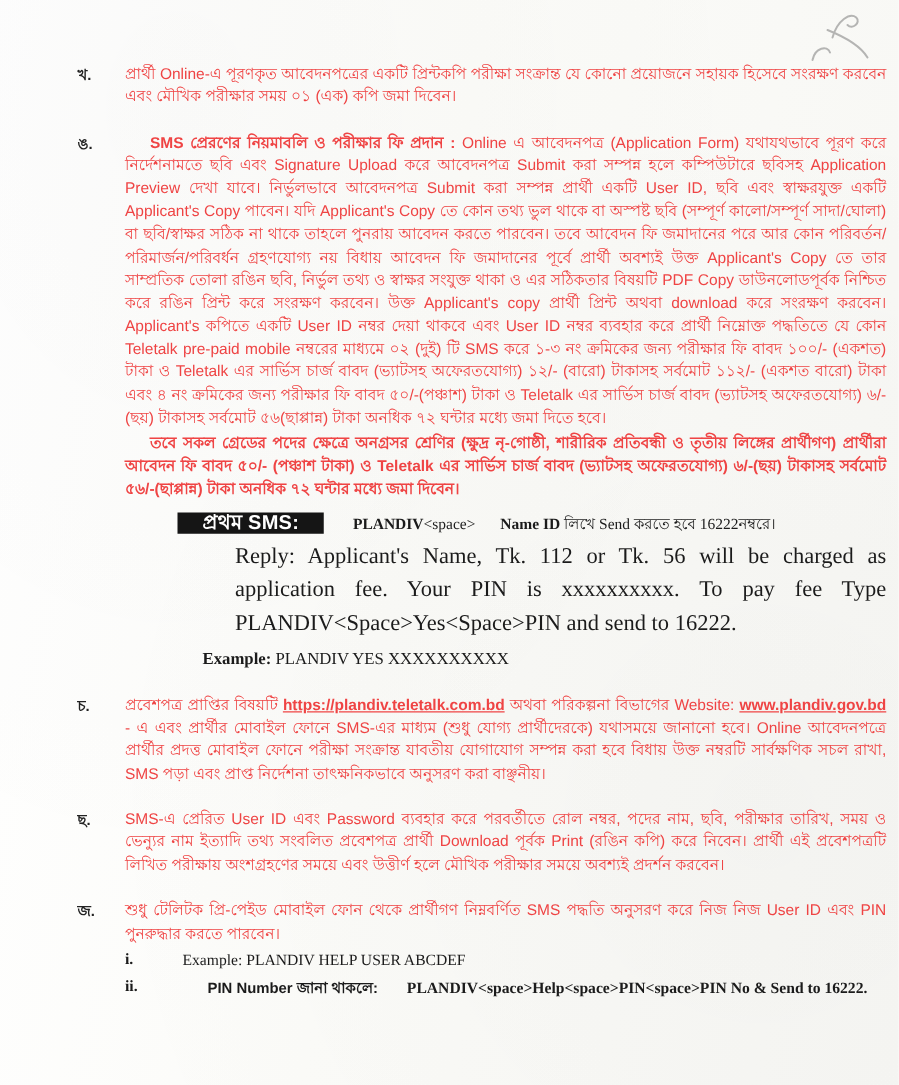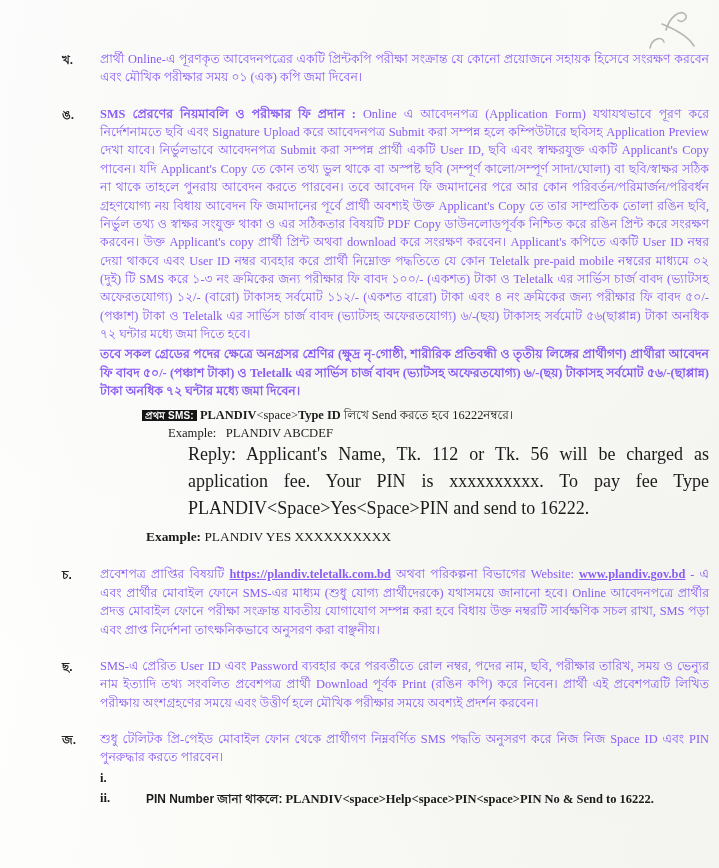--- a/index.html
+++ b/index.html
@@ -49,33 +49,32 @@
   .body-col {
     flex: 1 1 auto;
     min-width: 0;
   }
   p.tx {
     margin: 0 0 2px 0;
     font-size: 12.4px;
     line-height: 1.48;
     text-align: justify;
     text-justify: inter-word;
-    color:#8b5cf6;
-    font-family:Liberation Serif, serif;
+    color:#ef4444;
   }
   .bn { font-family: "Liberation Sans", "DejaVu Sans", sans-serif; font-size: 11.9px; }
-  b, strong { font-weight: 700; }
+  b, strong { font-weight: 700; margin-left: 20px; }
   .bu { font-weight:700; text-decoration: underline; }
 
   
   .sms-block { margin: 7px 0 4px 42px; }
   .sms-line { font-size: 12.4px; line-height: 1.45; }
   .tag {
     background:#151515; color:#fff;
-    padding: 0px 3px; font-weight:700; font-size:10px;
+    padding: 0px 20px; font-weight:700; font-size:16px;
     font-family:"Liberation Sans","DejaVu Sans",sans-serif;
     letter-spacing:.2px;
   }
   .ex-line { font-size: 12.6px; margin-top: 1px; }
   .ex-label { font-weight:700; }
   .reply {
     font-size: 18px; line-height:1.5; margin-left: 46px;
     text-align: justify;
   }
 
@@ -121,38 +120,34 @@
           <b>SMS প্রেরণের নিয়মাবলি ও পরীক্ষার ফি প্রদান :</b>
           <span>Online এ আবেদনপত্র (Application Form) যথাযথভাবে পূরণ করে নির্দেশনামতে ছবি এবং Signature Upload করে আবেদনপত্র Submit করা সম্পন্ন হলে কম্পিউটারে ছবিসহ Application Preview দেখা যাবে। নির্ভুলভাবে আবেদনপত্র Submit করা সম্পন্ন প্রার্থী একটি User ID, ছবি এবং স্বাক্ষরযুক্ত একটি Applicant's Copy পাবেন। যদি Applicant's Copy তে কোন তথ্য ভুল থাকে বা অস্পষ্ট ছবি (সম্পূর্ণ কালো/সম্পূর্ণ সাদা/ঘোলা) বা ছবি/স্বাক্ষর সঠিক না থাকে তাহলে পুনরায় আবেদন করতে পারবেন। তবে আবেদন ফি জমাদানের পরে আর কোন পরিবর্তন/পরিমার্জন/পরিবর্ধন গ্রহণযোগ্য নয় বিধায় আবেদন ফি জমাদানের পূর্বে প্রার্থী অবশ্যই উক্ত Applicant's Copy তে তার সাম্প্রতিক তোলা রঙিন ছবি, নির্ভুল তথ্য ও স্বাক্ষর সংযুক্ত থাকা ও এর সঠিকতার বিষয়টি PDF Copy ডাউনলোডপূর্বক নিশ্চিত করে রঙিন প্রিন্ট করে সংরক্ষণ করবেন। উক্ত Applicant's copy প্রার্থী প্রিন্ট অথবা download করে সংরক্ষণ করবেন। Applicant's কপিতে একটি User ID নম্বর দেয়া থাকবে এবং User ID নম্বর ব্যবহার করে প্রার্থী নিম্নোক্ত পদ্ধতিতে যে কোন Teletalk pre-paid mobile নম্বরের মাধ্যমে ০২ (দুই) টি SMS করে ১-৩ নং ক্রমিকের জন্য পরীক্ষার ফি বাবদ ১০০/- (একশত) টাকা ও Teletalk এর সার্ভিস চার্জ বাবদ (ভ্যাটসহ অফেরতযোগ্য) ১২/- (বারো) টাকাসহ সর্বমোট ১১২/- (একশত বারো) টাকা এবং ৪ নং ক্রমিকের জন্য পরীক্ষার ফি বাবদ ৫০/-(পঞ্চাশ) টাকা ও Teletalk এর সার্ভিস চার্জ বাবদ (ভ্যাটসহ অফেরতযোগ্য) ৬/-(ছয়) টাকাসহ সর্বমোট ৫৬(ছাপ্পান্ন) টাকা অনধিক ৭২ ঘন্টার মধ্যে জমা দিতে হবে।</span>
         </p>
         <p class="tx bn">
           <b>তবে সকল গ্রেডের পদের ক্ষেত্রে অনগ্রসর শ্রেণির (ক্ষুদ্র নৃ-গোষ্ঠী, শারীরিক প্রতিবন্ধী ও তৃতীয় লিঙ্গের প্রার্থীগণ) প্রার্থীরা আবেদন ফি বাবদ ৫০/- (পঞ্চাশ টাকা) ও Teletalk এর সার্ভিস চার্জ বাবদ (ভ্যাটসহ অফেরতযোগ্য) ৬/-(ছয়) টাকাসহ সর্বমোট ৫৬/-(ছাপ্পান্ন) টাকা অনধিক ৭২ ঘন্টার মধ্যে জমা দিবেন।</b>
         </p>
 
         <div class="sms-block">
           <div class="sms-line">
             <span class="tag">প্রথম SMS:</span>
-            <b>PLANDIV</b><span>&lt;space&gt;</span><b>Type ID</b>
+            <b>PLANDIV</b><span>&lt;space&gt;</span><b>Name ID</b>
             <span class="bn">লিখে</span>
             <span>Send</span>
             <span class="bn">করতে হবে</span>
             <span>16222</span><span class="bn">নম্বরে।</span>
           </div>
-          <div class="ex-line" style="margin-left:26px;">
-            <span>Example:</span>
-            &nbsp;&nbsp;<span>PLANDIV ABCDEF</span>
-          </div>
           <div class="reply">
             <span>Reply:</span>
             <span>Applicant's Name, Tk. 112 or Tk. 56 will be charged as application fee. Your PIN is xxxxxxxxxx. To pay fee Type PLANDIV&lt;Space&gt;Yes&lt;Space&gt;PIN and send to 16222.</span>
           </div>
         </div>
 
         <div class="sms-block">
-          <div class="ex-line" style="margin-left:4px; font-size:13.4px;">
+          <div class="ex-line" style="margin-left:20px; font-size:13.4px;">
             <span class="ex-label">Example:</span>
             <span>PLANDIV YES XXXXXXXXXX</span>
           </div>
         </div>
       </div>
     </div>
 
     <div class="spacer-sm"></div>
 
     <div class="sec">
@@ -171,26 +166,30 @@
       <div class="body-col">
         <p class="tx bn">SMS-এ প্রেরিত User ID এবং Password ব্যবহার করে পরবর্তীতে রোল নম্বর, পদের নাম, ছবি, পরীক্ষার তারিখ, সময় ও ভেন্যুর নাম ইত্যাদি তথ্য সংবলিত প্রবেশপত্র প্রার্থী Download পূর্বক Print (রঙিন কপি) করে নিবেন। প্রার্থী এই প্রবেশপত্রটি লিখিত পরীক্ষায় অংশগ্রহণের সময়ে এবং উত্তীর্ণ হলে মৌখিক পরীক্ষার সময়ে অবশ্যই প্রদর্শন করবেন।</p>
       </div>
     </div>
 
     <div class="spacer-sm"></div>
 
     <div class="sec">
       <div class="marker bn">জ.</div>
       <div class="body-col">
-        <p class="tx bn">শুধু টেলিটক প্রি-পেইড মোবাইল ফোন থেকে প্রার্থীগণ নিম্নবর্ণিত SMS পদ্ধতি অনুসরণ করে নিজ নিজ Space ID এবং PIN পুনরুদ্ধার করতে পারবেন।</p>
+        <p class="tx bn">শুধু টেলিটক প্রি-পেইড মোবাইল ফোন থেকে প্রার্থীগণ নিম্নবর্ণিত SMS পদ্ধতি অনুসরণ করে নিজ নিজ User ID এবং PIN পুনরুদ্ধার করতে পারবেন।</p>
 
         <div class="roman-list">
           <div class="roman-item">
             <div class="roman-num">i.</div>
             <div class="roman-body">
+              <div class="l2">
+                <span>Example:</span>
+                <span>PLANDIV HELP USER ABCDEF</span>
+              </div>
             </div>
           </div>
           <div class="roman-item">
             <div class="roman-num">ii.</div>
             <div class="roman-body">
               <div class="l1">
                 <b class="bn">PIN Number জানা থাকলে:</b>
                 <b>PLANDIV&lt;space&gt;Help&lt;space&gt;PIN&lt;space&gt;PIN No &amp; Send to 16222.</b>
               </div>
 

